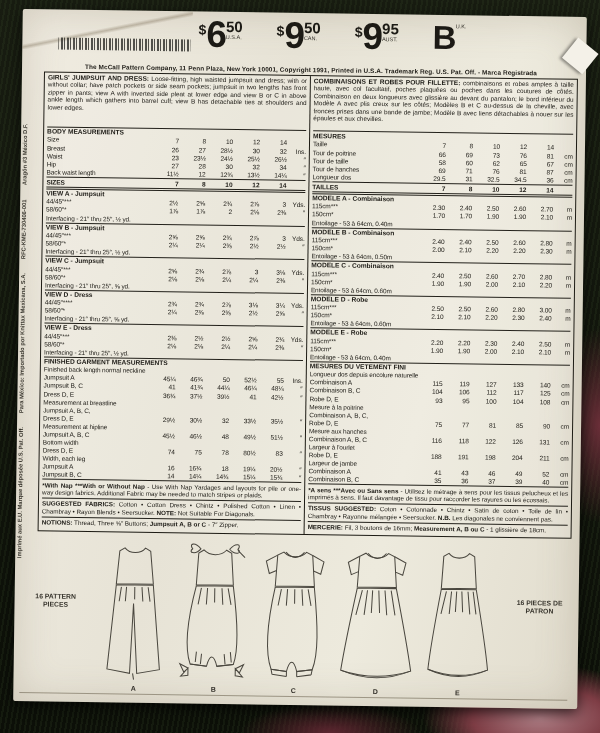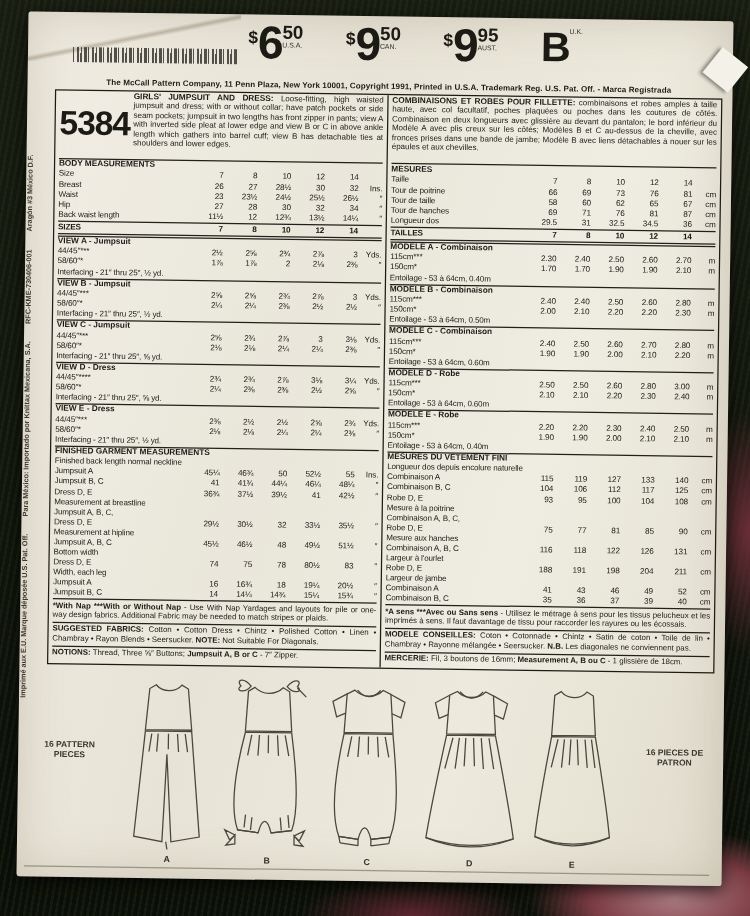--- a/index.html
+++ b/index.html
@@ -121,21 +121,20 @@
     <div class="side">
       <span>Imprimé aux E.U. Marque déposée U.S. Pat. Off.</span>
       <span>Para México: Importado por Knittax Mexicana, S.A.</span>
       <span>RFC-KME-730406-001</span>
       <span>Aragón #3  México D.F.</span>
     </div>
 
     <div class="main-box">
       <div class="col left">
         <div class="title-row">
-          <div class="pattern-number">5384</div>
           <div class="desc">
             <b>GIRLS' JUMPSUIT AND DRESS:</b><span> Loose-fitting, high waisted jumpsuit and dress; with or without collar; have patch pockets or side seam pockets; jumpsuit in two lengths has front zipper in pants; view A with inverted side pleat at lower edge and view B or C in above ankle length which gathers into barrel cuff; view B has detachable ties at shoulders and lower edges.</span>
           </div>
         </div>
         <div>
             <div class="thead">BODY MEASUREMENTS</div>
             <div class="trow">
               <span class="lbl">Size</span>
               <span class="val">7</span>
               <span class="val">8</span>
@@ -606,21 +605,21 @@
             <div class="trow">
               <span class="lbl">Combinaison B, C</span>
               <span class="val">35</span>
               <span class="val">36</span>
               <span class="val">37</span>
               <span class="val">39</span>
               <span class="val">40</span>
               <span class="unit">cm</span>
             </div>
             <div class="tpara"><b>*A sens  ***Avec ou Sans sens</b><span> - Utilisez le métrage à sens pour les tissus pelucheux et les imprimés à sens. Il faut davantage de tissu pour raccorder les rayures ou les écossais.</span></div>
-            <div class="tpara"><b>MODELE CONSEILLES:</b><span> Coton • Cotonnade • Chintz • Satin de coton • Toile de lin • Chambray • Rayonne mélangée • Seersucker. </span><b>N.B.</b><span> Les diagonales ne conviennent pas.</span></div>
+            <div class="tpara"><b>TISSUS SUGGESTED:</b><span> Coton • Cotonnade • Chintz • Satin de coton • Toile de lin • Chambray • Rayonne mélangée • Seersucker. </span><b>N.B.</b><span> Les diagonales ne conviennent pas.</span></div>
             <div class="tpara"><b>MERCERIE:</b><span> Fil, 3 boutons de 16mm; </span><b>Measurement A, B ou C</b><span> - 1 glissière de 18cm.</span></div>
           </div>
       </div>
     </div>
 
     <div class="sketch-strip">
       <div class="caption lft">16 PATTERN PIECES</div>
       <div class="caption rgt">16 PIECES DE PATRON</div>
       <div class="figs">
         <div class="fig">

